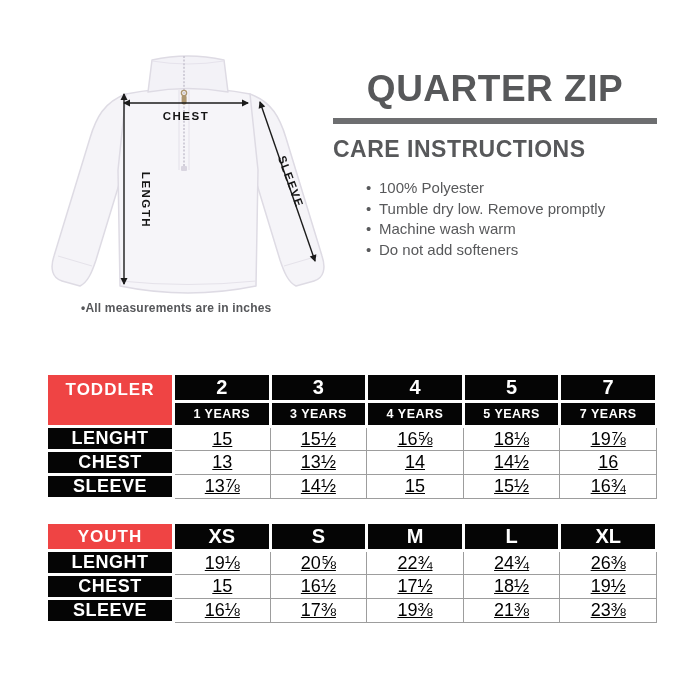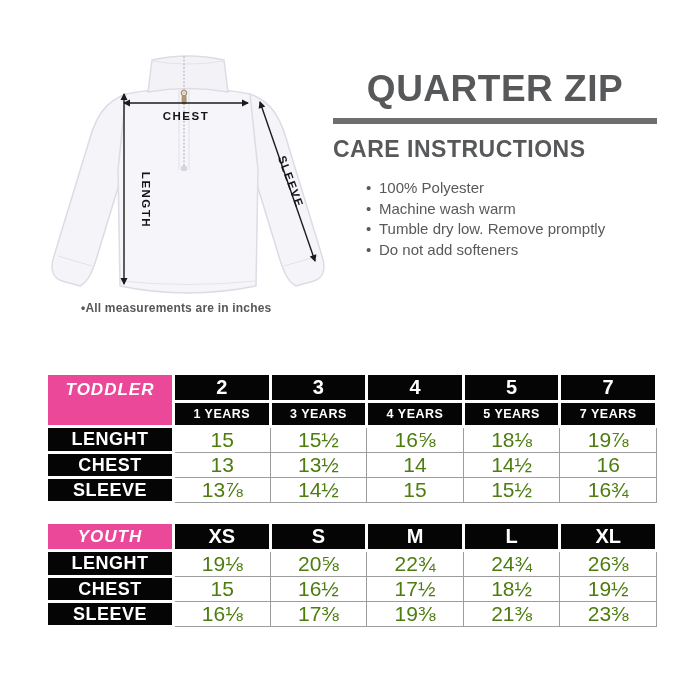--- a/index.html
+++ b/index.html
@@ -85,37 +85,37 @@
   .r-years { height: 25px; }
   .r-data  { height: 16px; }
 
   .cell-black {
     background: #050505;
     color: #ffffff;
     border: 3px solid #ffffff;
     font-weight: bold;
   }
   .cell-blue {
-    background: #ec4899;
+    background: #ef4444;
     color: #ffffff;
     border: 3px solid #ffffff;
     font-weight: bold;
     font-size: 17px;
     letter-spacing: 1px;
-    font-style: italic;
   }
   .cell-blue.span2 { vertical-align: top; padding-top: 5px; }
   .size-num   { font-size: 20px; }
   .size-years { font-size: 12.5px; letter-spacing: 0.5px; }
   .row-label  { font-size: 18px; letter-spacing: 0.5px; }
   td.val {
     background: #ffffff;
     border: 1px solid #9d9d9d;
-    font-size: 21px;
-    color: #4d7c0f;
+    font-size: 18px;
+    color: #000000;
+    text-decoration: underline;
   }
 </style>
 </head>
 <body>
 
 <div class="page">
 
   <svg class="garment-svg" width="300" height="255" viewBox="0 0 300 255" xmlns="http://www.w3.org/2000/svg">
     <defs>
       <marker id="arrow" markerWidth="9" markerHeight="9" refX="6.5" refY="4" orient="auto-start-reverse" markerUnits="userSpaceOnUse">
@@ -154,22 +154,22 @@
   <div class="footnote">•All measurements are in inches</div>
 
   <div class="right-block">
     <div class="title">
       <span>QUARTER ZIP</span>
     </div>
     <div class="bar"></div>
     <div class="care-heading">CARE INSTRUCTIONS</div>
     <ul class="care-list">
       <li>100% Polyester</li>
+      <li>Tumble dry low. Remove promptly</li>
       <li>Machine wash warm</li>
-      <li>Tumble dry low. Remove promptly</li>
       <li>Do not add softeners</li>
     </ul>
   </div>
 
   <table class="size-table" id="toddler-table">
     <colgroup>
       <col class="col-label">
         <col class="col-data">
         <col class="col-data">
       <col class="col-data">

